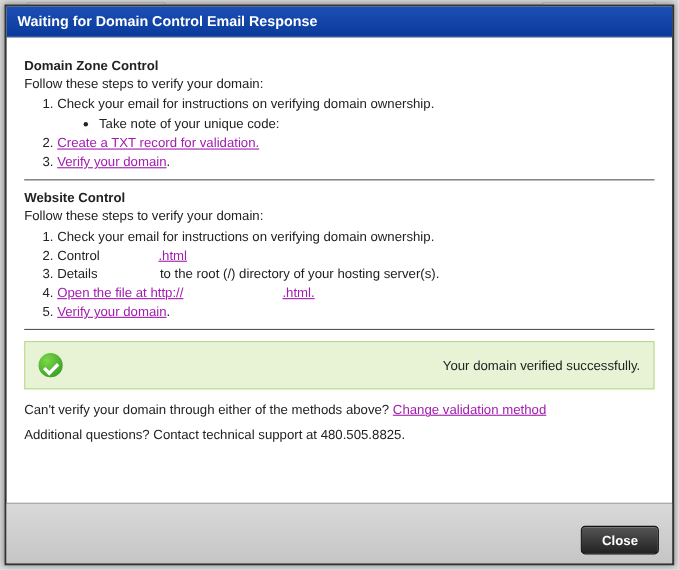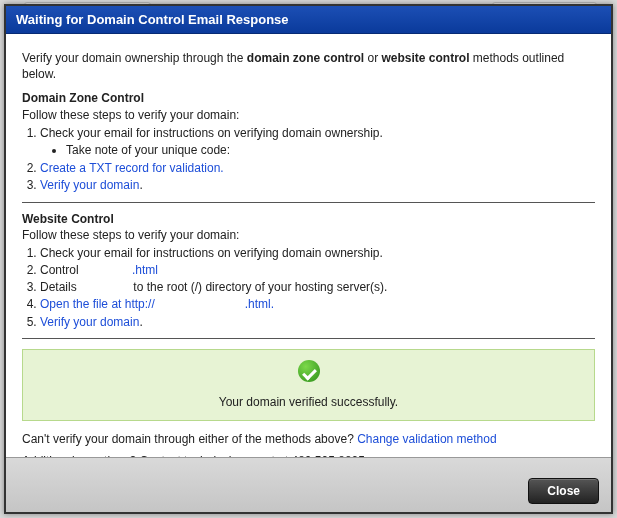--- a/index.html
+++ b/index.html
@@ -48,39 +48,39 @@
     flex: 1;
     padding: 10px 16px 6px 16px;
     color: #222;
     line-height: 1.35;
     overflow: hidden;
   }
   .section-title { font-weight: bold; margin-top: 8px; }
   .content p { margin: 6px 0; }
   .content ol { margin: 2px 0 6px 0; padding-left: 18px; }
   .content ul { margin: 0 0 2px 0; padding-left: 26px; list-style: disc; }
-  .content li { margin: 1px 0; }
+  .content li { margin: 1px 12px; }
   hr {
     border: none;
     border-top: 1px solid #555;
     margin: 8px 0;
   }
   a, .link {
-    color: #1d4ed8;
+    color: #a21caf;
+    text-decoration: underline;
     cursor: pointer;
   }
   .success-box {
     border: 1px solid #b7d98c;
     background: #e7f3d4;
     padding: 10px 12px;
     margin: 10px 0;
     display: flex;
     align-items: center;
     gap: 12px;
-    flex-direction: column;
   }
   .success-icon {
     width: 22px;
     height: 22px;
     border-radius: 50%;
     background: radial-gradient(circle at 35% 30%, #7cd94a, #2d8f1a);
     position: relative;
     flex-shrink: 0;
   }
   .success-icon::after {
@@ -120,23 +120,20 @@
 <body>
 
 <div class="bg-tab" style="left:24px">Certificate Contents</div>
 <div class="bg-tab" style="right:20px">Request Details</div>
 
 <div class="dialog">
   <div class="titlebar">Waiting for Domain Control Email Response</div>
 
   <div class="content">
 
-    <p>
-      <span>Verify your domain ownership through the </span><b>domain zone control</b><span> or </span><b>website control</b><span> methods outlined below.</span>
-    </p>
 
     <div class="section-title">Domain Zone Control</div>
     <div>Follow these steps to verify your domain:</div>
     <ol>
       <li>
         <span>Check your email for instructions on verifying domain ownership.</span>
         <ul>
             <li>Take note of your unique code:</li>
           </ul>
       </li>

